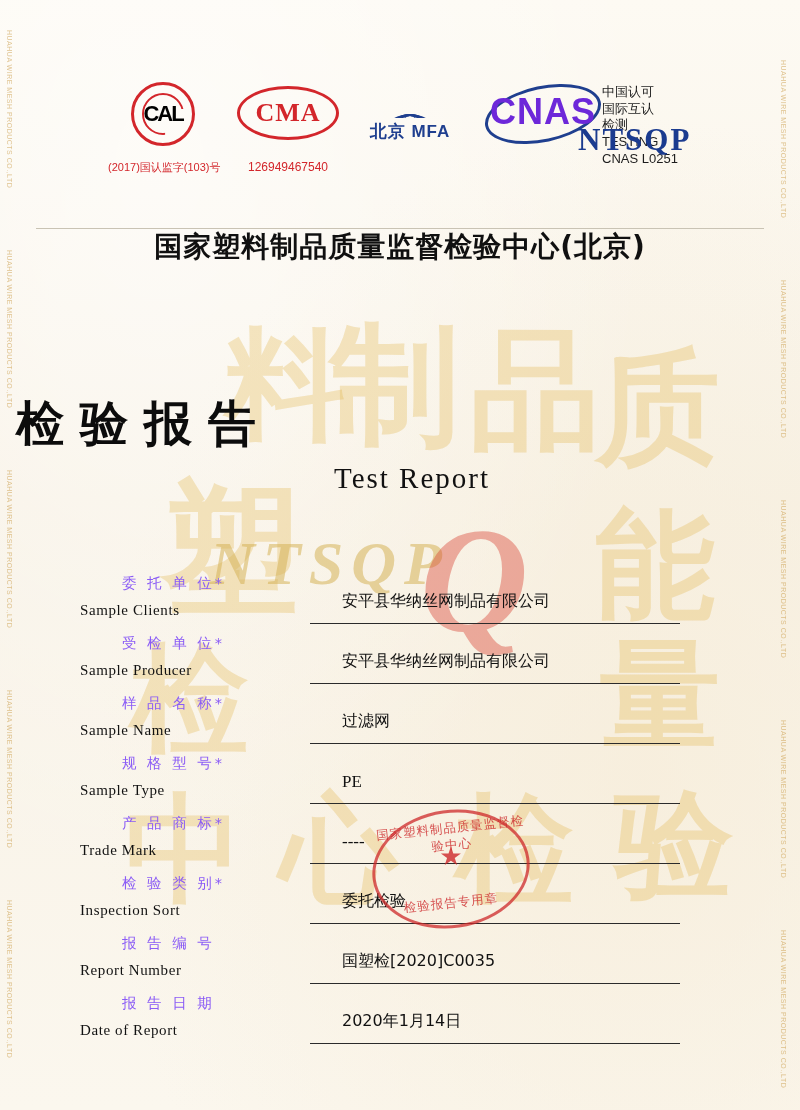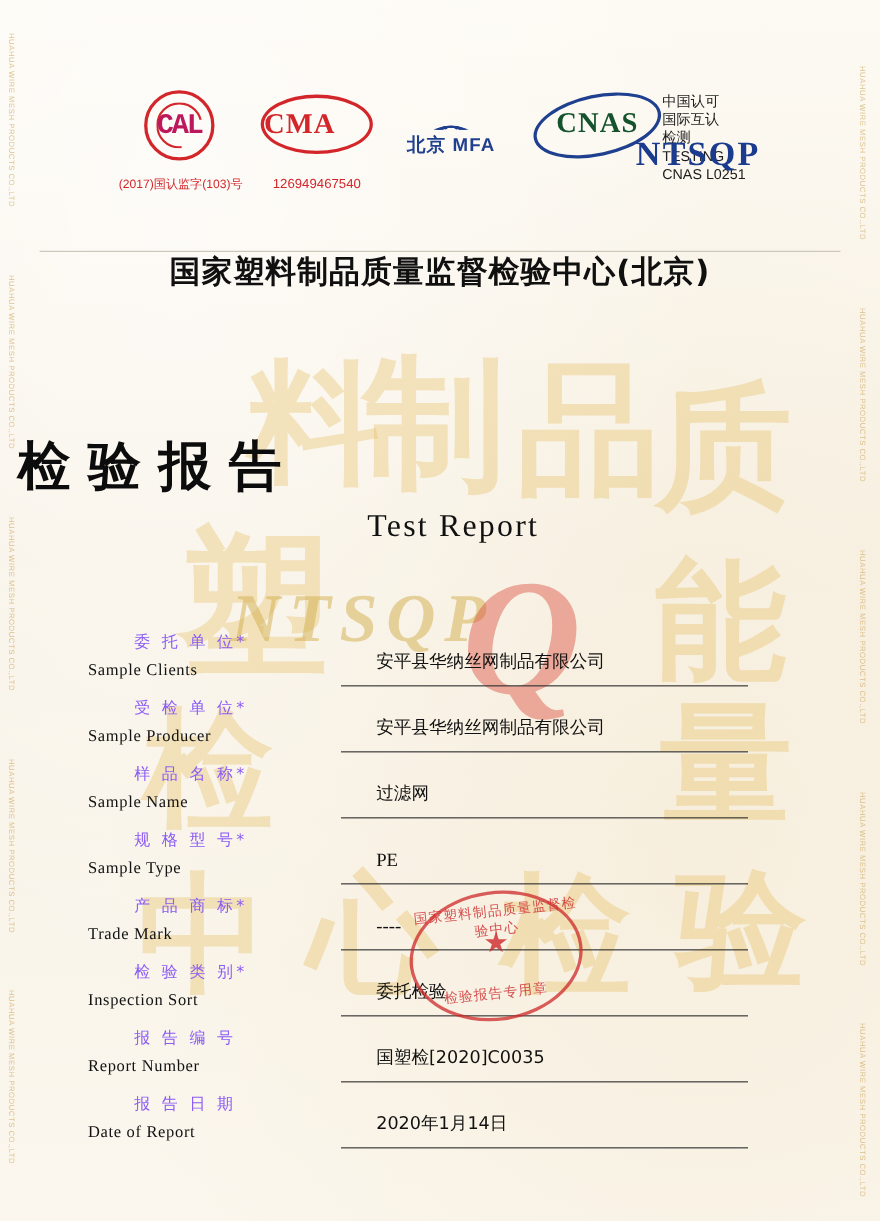--- a/index.html
+++ b/index.html
@@ -115,41 +115,42 @@
     border: 2px solid #d3262b;
     border-radius: 50%;
     clip-path: polygon(0 0, 100% 0, 100% 38%, 55% 38%, 55% 100%, 0 100%);
   }
   .cal-text {
     position: absolute;
     inset: 0;
     display: flex;
     align-items: center;
     justify-content: center;
-    color: #be185d;
-    font-family: Liberation Mono, monospace;
-    font-weight: bold;
-    font-size: 26px;
+    color: #000000;
+    font-family: Liberation Sans, sans-serif;
+    font-weight: bold;
+    font-size: 22px;
     letter-spacing: -2px;
   }
   .cal-caption {
     margin-top: 14px;
     color: #d3262b;
     font-size: 11px;
     font-family: "Liberation Sans", sans-serif;
     white-space: nowrap;
   }
   .cma-logo { left: 228px; top: 16px; width: 120px; }
   .cma-oval {
     width: 96px; height: 48px;
     border: 3px solid #d3262b;
     border-radius: 50% / 50%;
     margin: 0 auto;
     display: flex;
     align-items: center;
+    justify-content: center;
     color: #d3262b;
     font-family: "Liberation Serif", serif;
     font-weight: bold;
     font-size: 26px;
     letter-spacing: 1px;
   }
   .cma-caption {
     margin-top: 20px;
     color: #d3262b;
     font-size: 12px;
@@ -194,24 +195,24 @@
     border: 3px solid #1f3f8f;
     border-radius: 50%;
     transform: rotate(-12deg);
   }
   .cnas-word {
     position: absolute;
     inset: 0;
     display: flex;
     align-items: center;
     justify-content: center;
-    color: #14532d;
-    font-family: Liberation Serif, serif;
-    font-weight: bold;
-    font-size: 26px;
+    color: #6d28d9;
+    font-family: Liberation Sans, sans-serif;
+    font-weight: bold;
+    font-size: 36px;
     letter-spacing: 1px;
   }
   .cnas-text {
     position: absolute;
     left: 602px;
     top: 14px;
     color: #1d1d1d;
     font-family: "Liberation Sans", sans-serif;
     font-size: 13px;
     line-height: 1.28;

